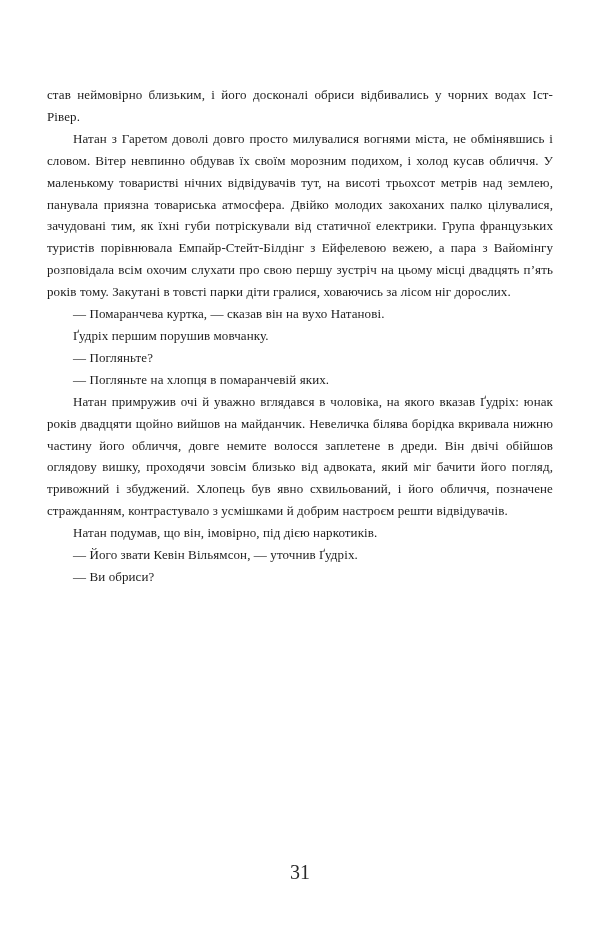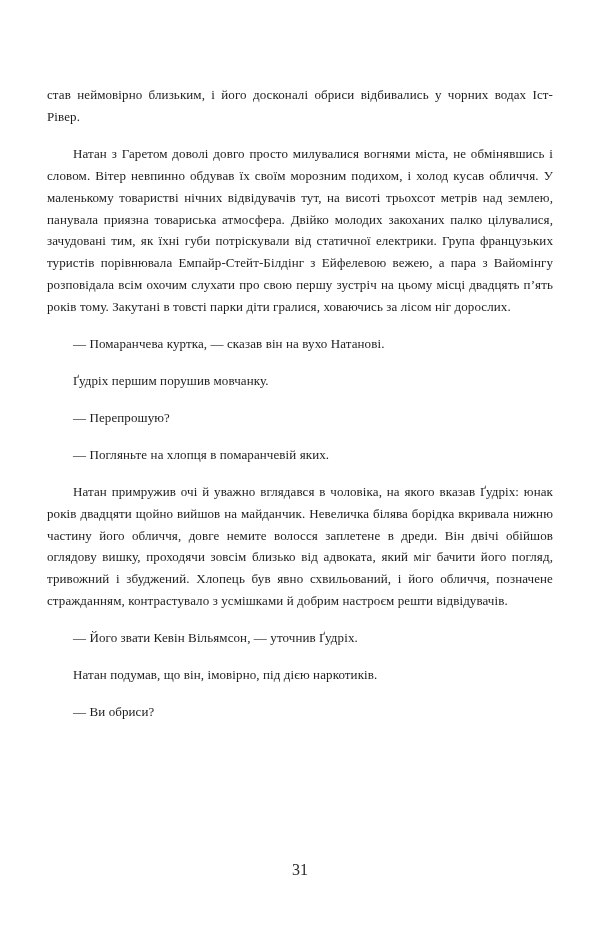--- a/index.html
+++ b/index.html
@@ -33,42 +33,41 @@
     hyphens: auto;
     -webkit-hyphens: auto;
   }
   .para {
     margin: 0;
     padding: 0;
     text-indent: 0;
   }
   .para.indented {
     text-indent: 26px;
-    margin-top: 15px;
   }
   .page-number {
     position: absolute;
     top: 861px;
     left: 0;
     right: 0;
     text-align: center;
-    font-size: 16px;
+    font-size: 20px;
     color: #2a2a2a;
   }
 </style>
 </head>
 <body>
 
 <div class="book-page">
   <div class="text-block">
       <p class="para">став неймовірно близьким, і його досконалі обриси відбивались у чорних водах Іст-Рівер.</p>
       <p class="para indented">Натан з Гаретом доволі довго просто милувалися вогнями міста, не обмінявшись і словом. Вітер невпинно обдував їх своїм морозним подихом, і холод кусав обличчя. У маленькому товаристві нічних відвідувачів тут, на висоті трьохсот метрів над землею, панувала приязна товариська атмосфера. Двійко молодих закоханих палко цілувалися, зачудовані тим, як їхні губи потріскували від статичної електрики. Група французьких туристів порівнювала Емпайр-Стейт-Білдінг з Ейфелевою вежею, а пара з Вайомінгу розповідала всім охочим слухати про свою першу зустріч на цьому місці двадцять п’ять років тому. Закутані в товсті парки діти гралися, ховаючись за лісом ніг дорослих.</p>
       <p class="para indented">— Помаранчева куртка, — сказав він на вухо Натанові.</p>
       <p class="para indented">Ґудріх першим порушив мовчанку.</p>
-      <p class="para indented">— Перепрошую?</p>
+      <p class="para indented">— Погляньте?</p>
       <p class="para indented">— Погляньте на хлопця в помаранчевій яких.</p>
       <p class="para indented">Натан примружив очі й уважно вглядався в чоловіка, на якого вказав Ґудріх: юнак років двадцяти щойно вийшов на майданчик. Невеличка білява борідка вкривала нижню частину його обличчя, довге немите волосся заплетене в дреди. Він двічі обійшов оглядову вишку, проходячи зовсім близько від адвоката, який міг бачити його погляд, тривожний і збуджений. Хлопець був явно схвильований, і його обличчя, позначене стражданням, контрастувало з усмішками й добрим настроєм решти відвідувачів.</p>
+      <p class="para indented">Натан подумав, що він, імовірно, під дією наркотиків.</p>
       <p class="para indented">— Його звати Кевін Вільямсон, — уточнив Ґудріх.</p>
-      <p class="para indented">Натан подумав, що він, імовірно, під дією наркотиків.</p>
       <p class="para indented">— Ви обриси?</p>
     </div>
   <div class="page-number">31</div>
 </div>
 
 </body></html>

